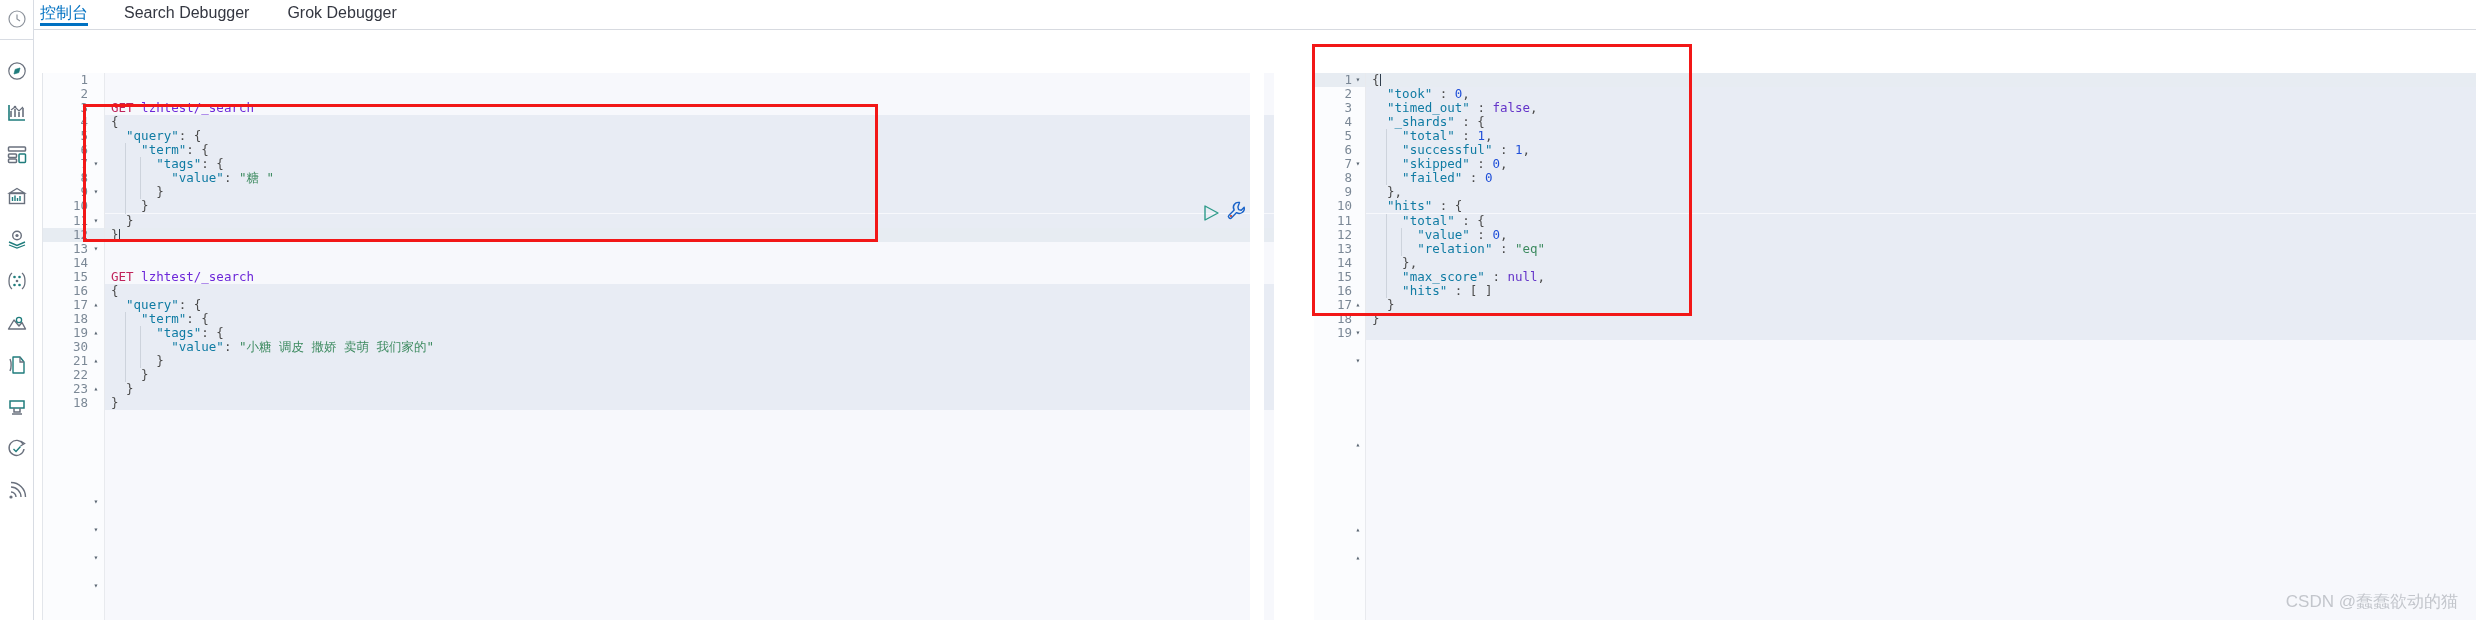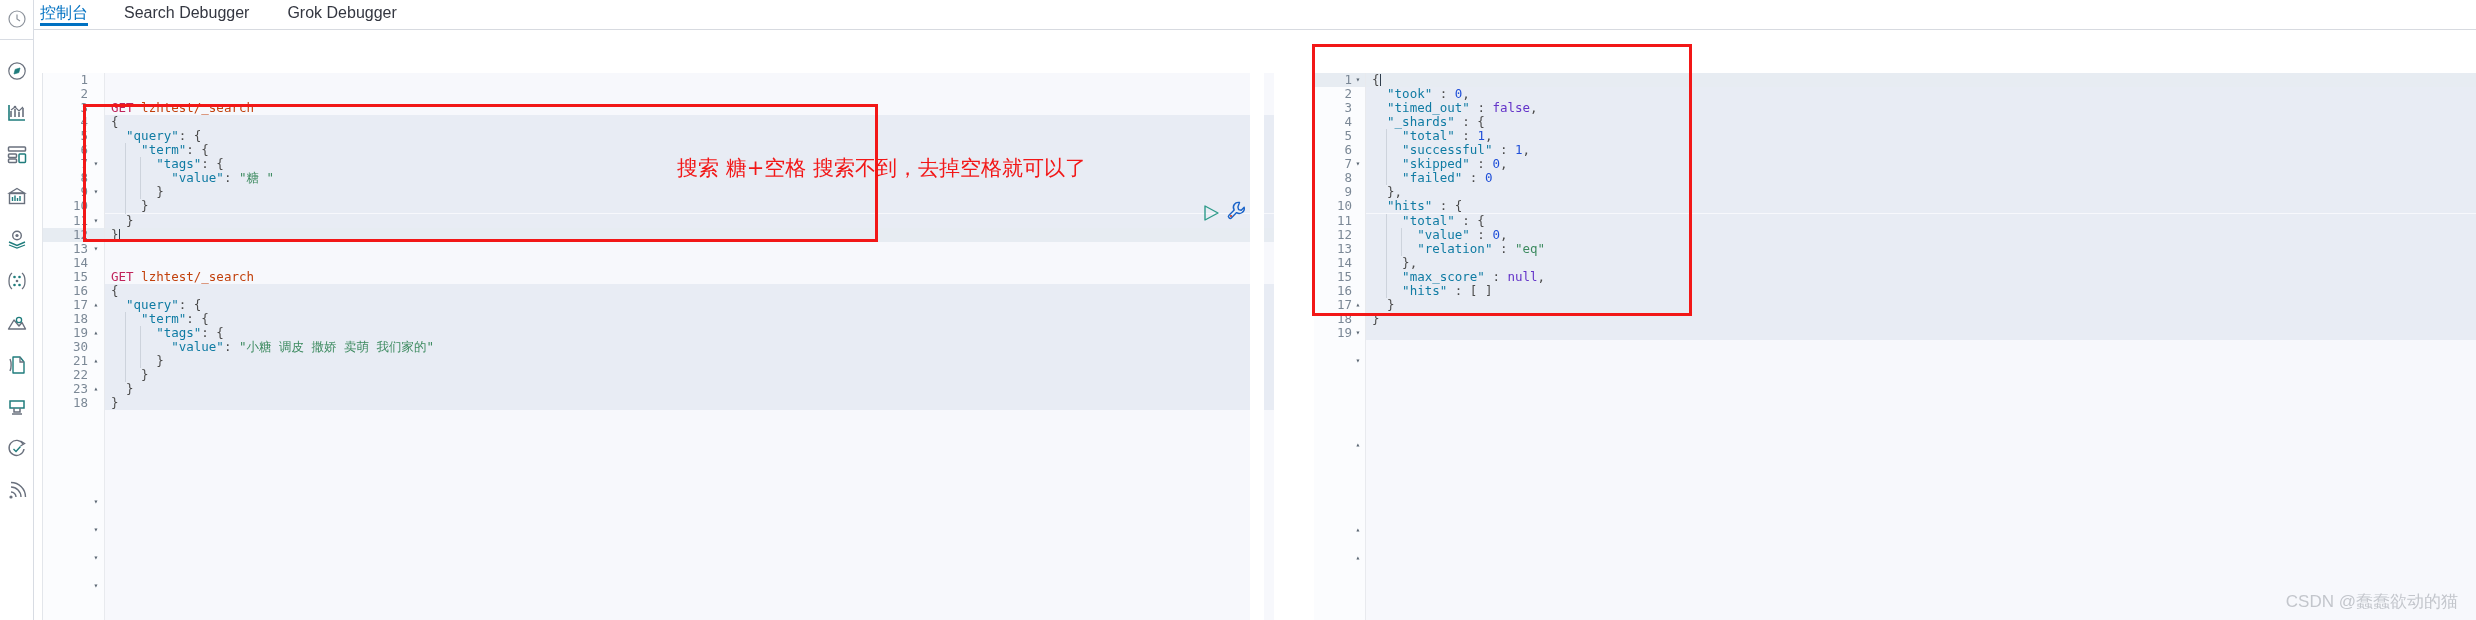--- a/index.html
+++ b/index.html
@@ -176,21 +176,21 @@
     color: #5a6673;
     text-align: center;
   }
   #pane-right .fold { right: 2px; }
 
   .hl-active { background: #e7ecf2; }
   .hl-block  { background: #e8ecf4; }
 
   
   .k-method { color: #c0235b; }
-  .k-url    { color: #c2410c; }
+  .k-url    { color: #6d28d9; }
   .k-key    { color: #0f7ba3; font-weight: normal; }
   .k-str    { color: #3c8a5f; }
   .k-num    { color: #1f4fd8; }
   .k-bool   { color: #6434c9; }
   .k-punc   { color: #4a4a4a; }
   .k-plain  { color: #2f3d4c; }
 
   .caret {
     display: inline-block;
     width: 1px;
@@ -515,17 +515,16 @@
           <div class="line hl-block" style="position: absolute; top: 252.9px; left: 0px; right: 0px; padding-left: 6px;"></div>
           <div class="indent-guide" style="left: 20px; top: 56.2px; height: 56.2px;"></div>
           <div class="indent-guide" style="left: 20px; top: 140.5px; height: 84.3px;"></div>
           <div class="indent-guide" style="left: 35px; top: 154.55px; height: 28.1px;"></div>
         </div>
     </div>
   </div>
 
   <div class="red-box" id="red-box-left"></div>
   <div class="red-box" id="red-box-right"></div>
-  <div id="red-note">搜索 糖+空格 搜索不到，去掉空格就可以了</div>
 
   <div id="watermark">CSDN @蠢蠢欲动的猫</div>
 
 </div>
 
 </body></html>

